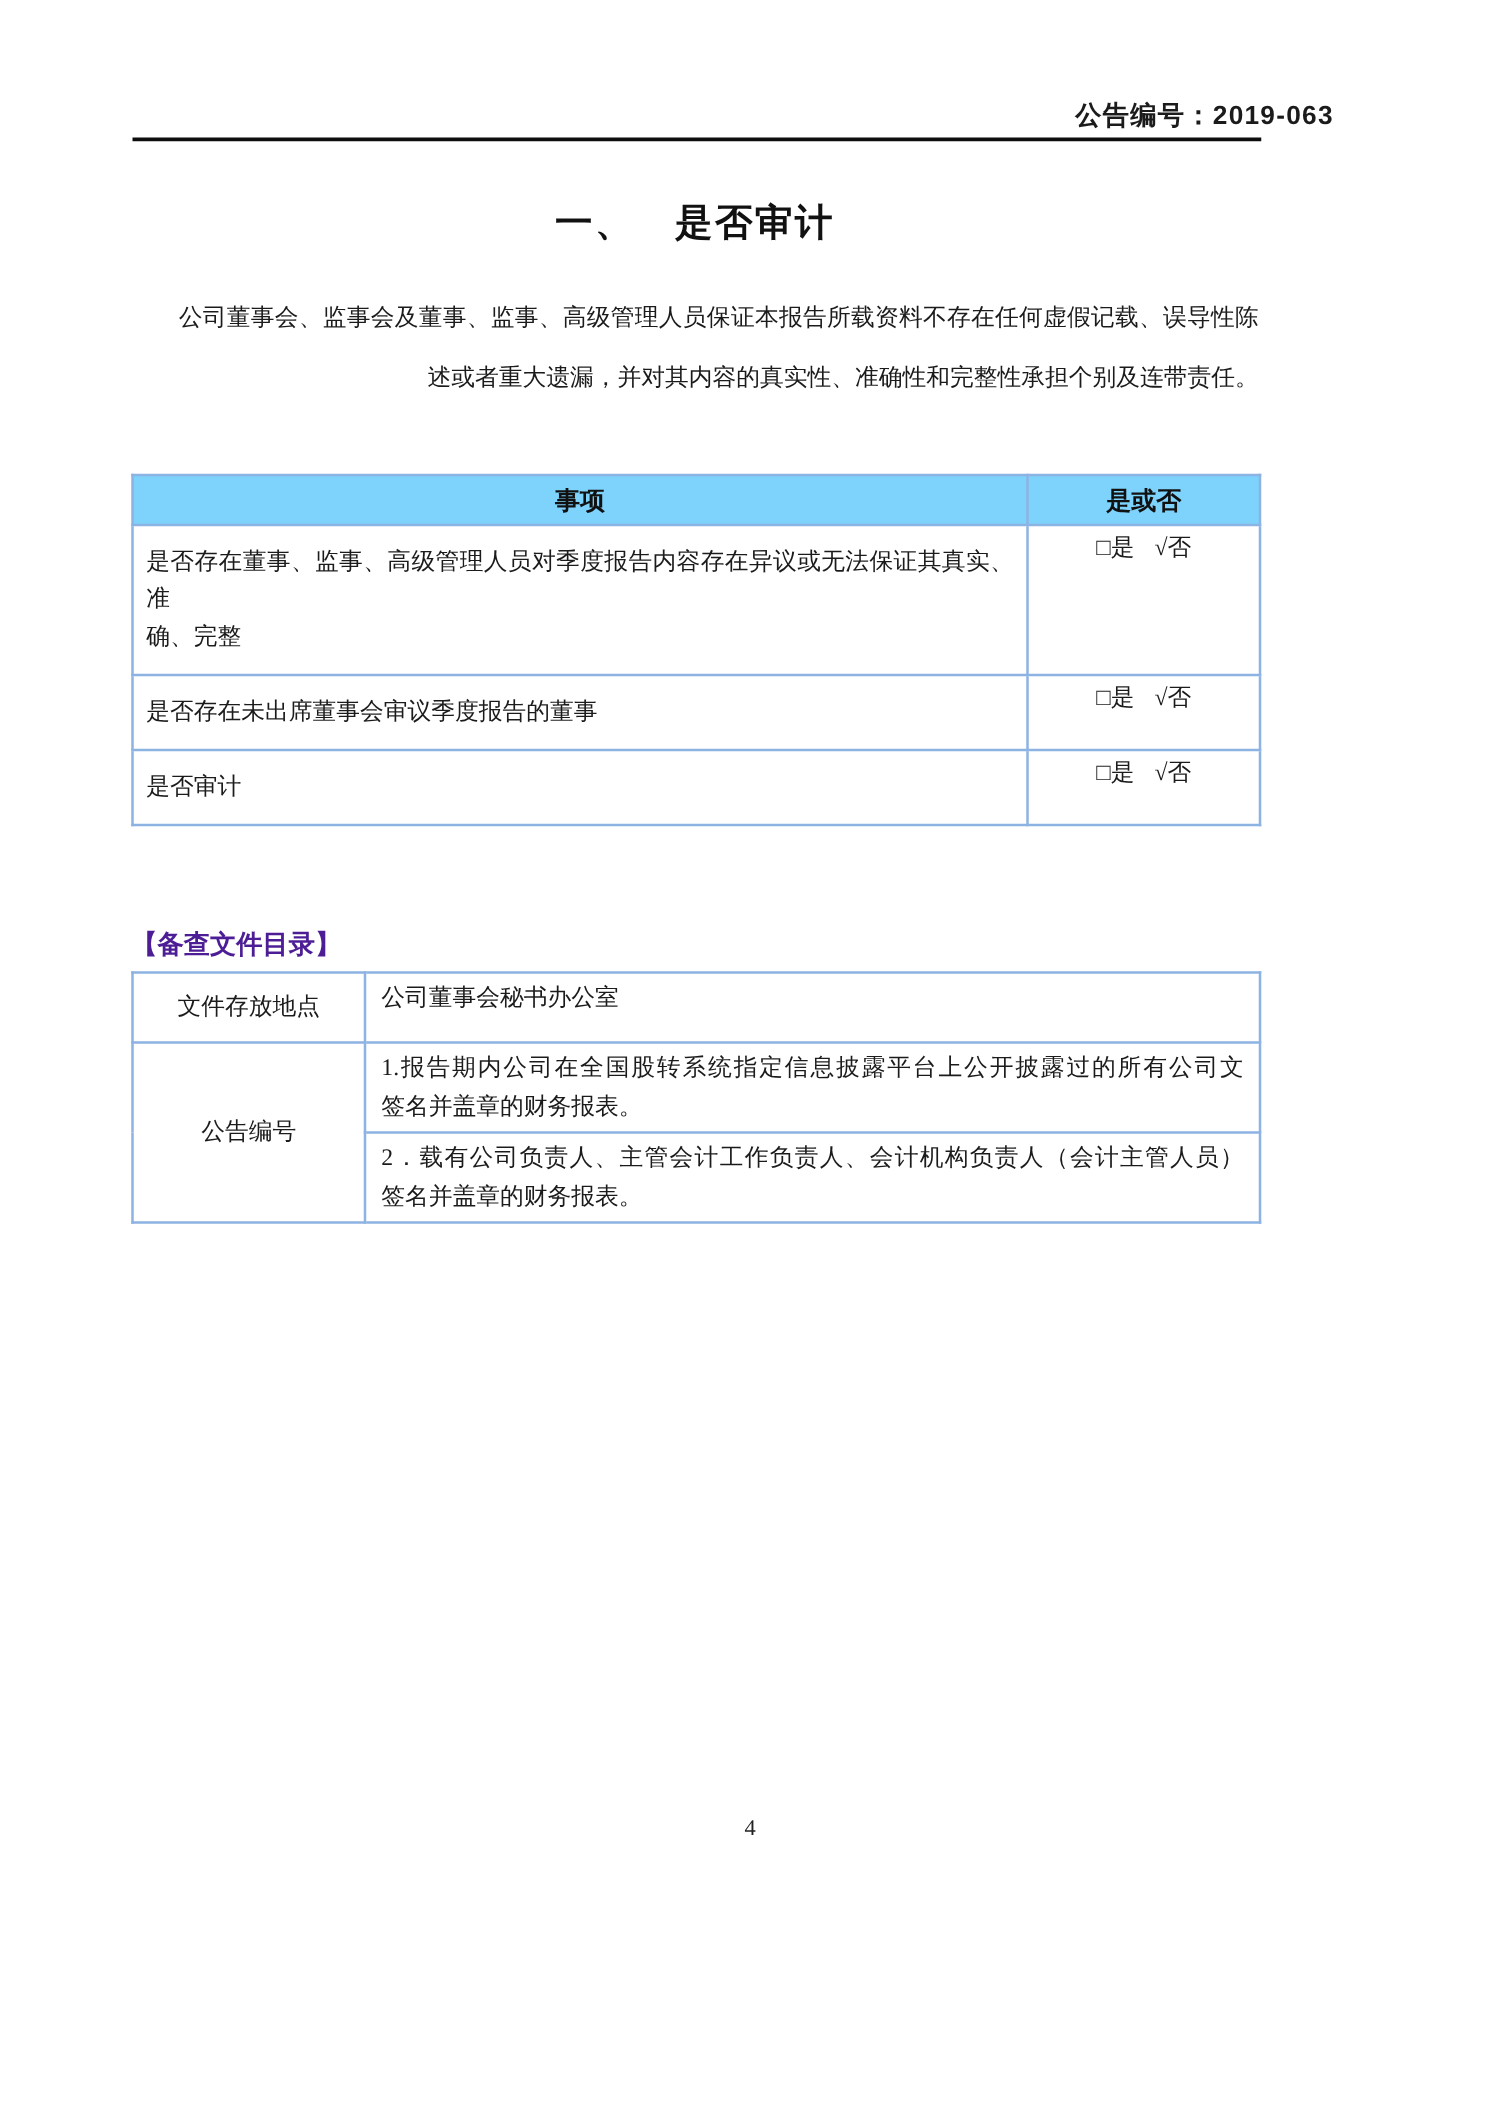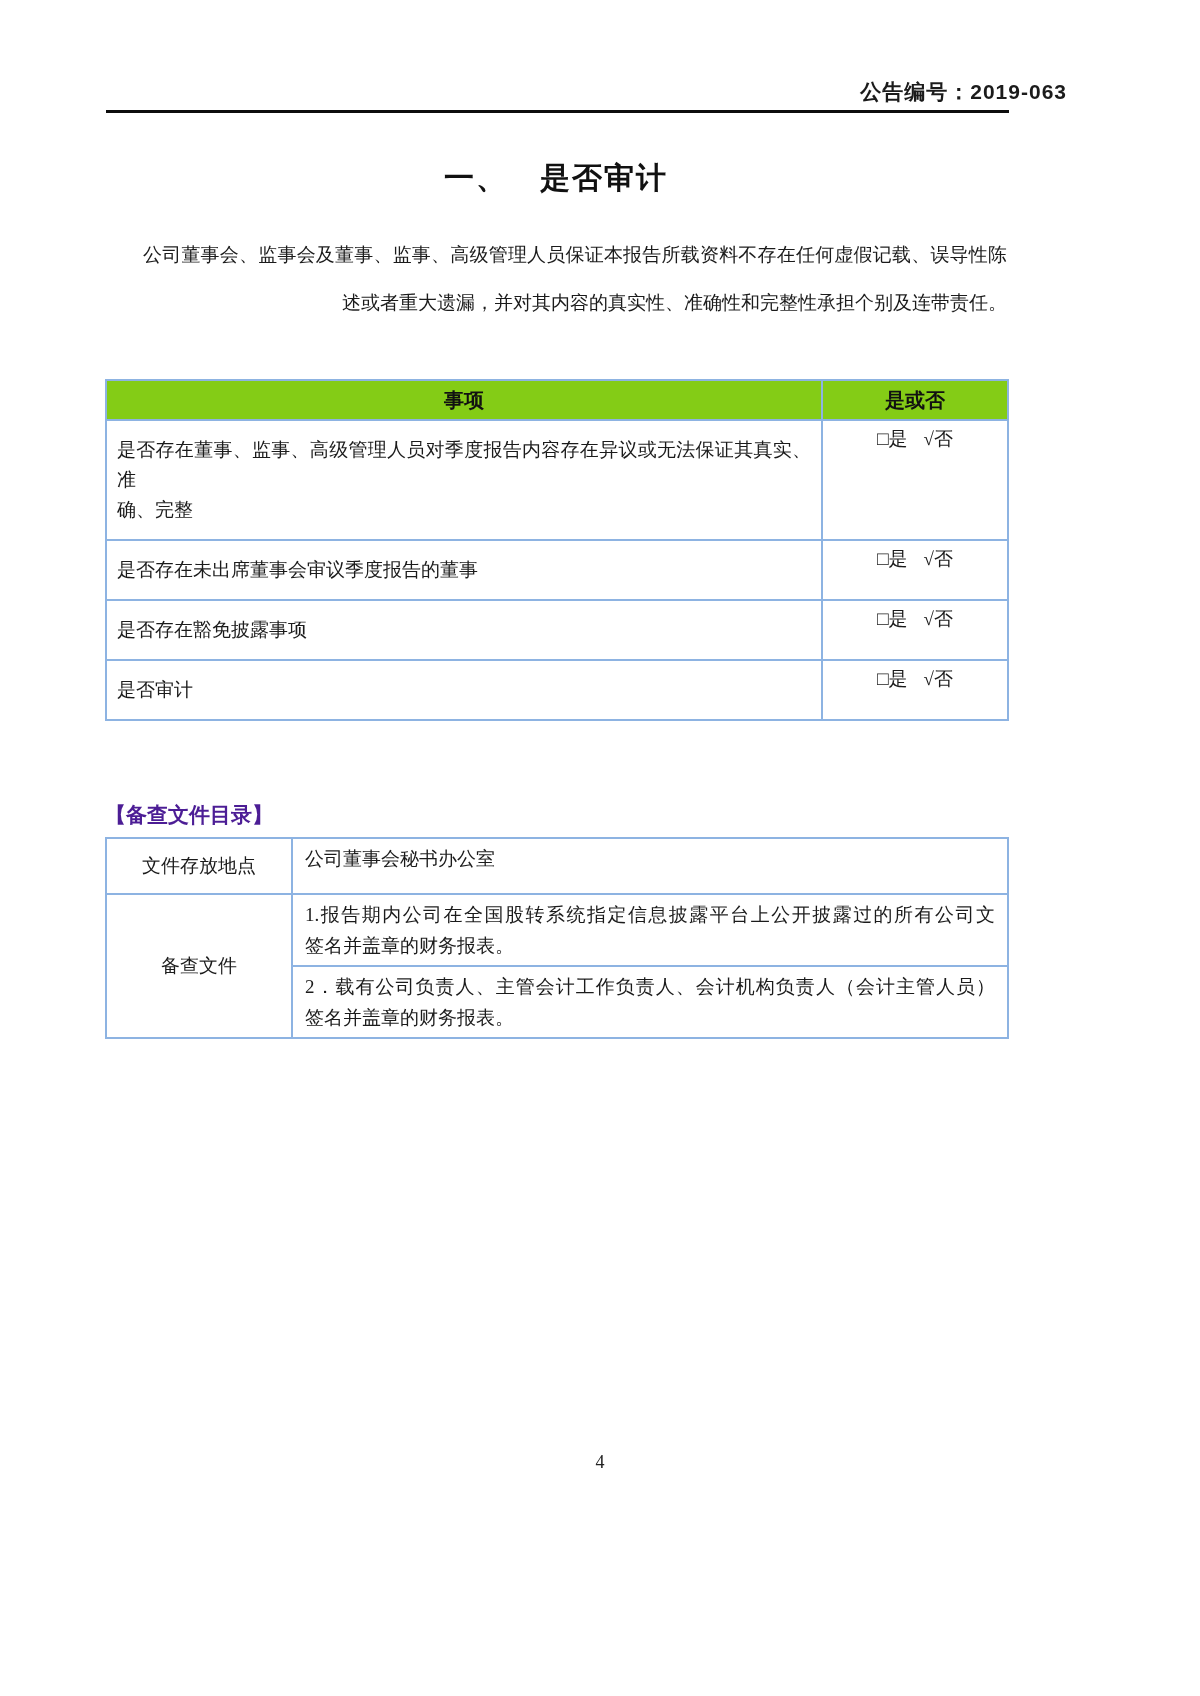--- a/index.html
+++ b/index.html
@@ -71,21 +71,21 @@
     border-collapse: collapse;
     margin-top: 52px;
     font-size: 19px;
     table-layout: fixed;
   }
   table.matters th,
   table.matters td {
     border: 2px solid #8db3e2;
   }
   table.matters th {
-    background: #84cc16;
+    background: #7dd3fc;
     font-family: "Liberation Sans", "DejaVu Sans", sans-serif;
     font-weight: bold;
     font-size: 20px;
     height: 36px;
     text-align: center;
     color: #111;
   }
   td.item-cell {
     padding: 14px 10px;
     line-height: 30px;
@@ -181,28 +181,20 @@
     <tr>
       <td class="item-cell">
         <div class="cell-line">是否存在未出席董事会审议季度报告的董事</div>
       </td>
       <td class="answer-cell">
         <span>□是</span><span class="no-opt">√否</span>
       </td>
     </tr>
     <tr>
       <td class="item-cell">
-        <div class="cell-line">是否存在豁免披露事项</div>
-      </td>
-      <td class="answer-cell">
-        <span>□是</span><span class="no-opt">√否</span>
-      </td>
-    </tr>
-    <tr>
-      <td class="item-cell">
         <div class="cell-line">是否审计</div>
       </td>
       <td class="answer-cell">
         <span>□是</span><span class="no-opt">√否</span>
       </td>
     </tr>
   </tbody>
     </table>
 
   <div class="docs-heading">【备查文件目录】</div>
@@ -211,21 +203,21 @@
     <colgroup>
         <col style="width:186px">
         <col style="width:716px">
       </colgroup>
     <tbody>
         <tr>
       <td class="docs-label">文件存放地点</td>
       <td class="docs-value">公司董事会秘书办公室</td>
     </tr>
     <tr>
-      <td class="docs-label" rowspan="2">备查文件</td>
+      <td class="docs-label" rowspan="2">公告编号</td>
       <td class="docs-value">
         <div class="cell-line jfull">1.报告期内公司在全国股转系统指定信息披露平台上公开披露过的所有公司文</div>
         <div class="cell-line">签名并盖章的财务报表。</div>
       </td>
     </tr>
     <tr>
       <td class="docs-value">
         <div class="cell-line jfull">2．载有公司负责人、主管会计工作负责人、会计机构负责人（会计主管人员）</div>
         <div class="cell-line">签名并盖章的财务报表。</div>
       </td>

